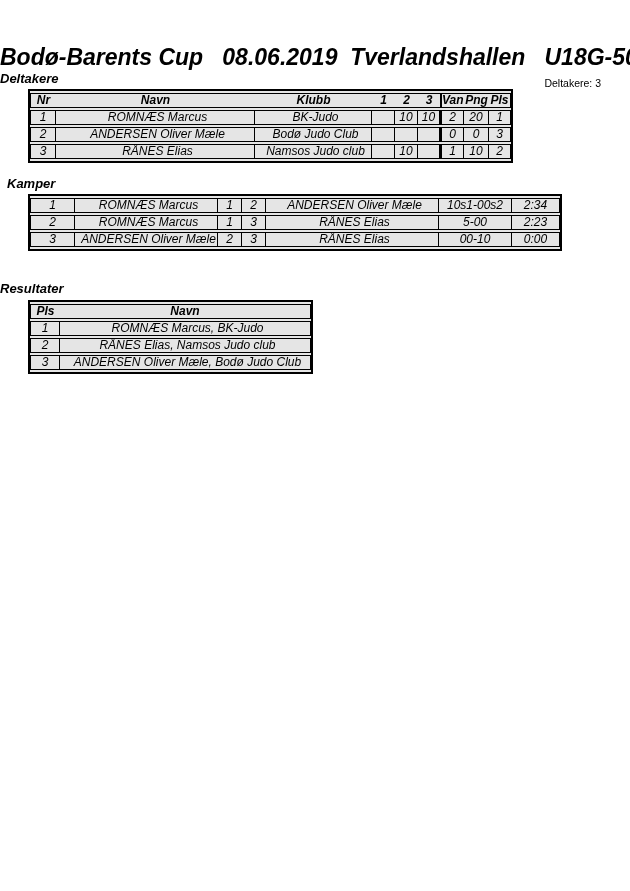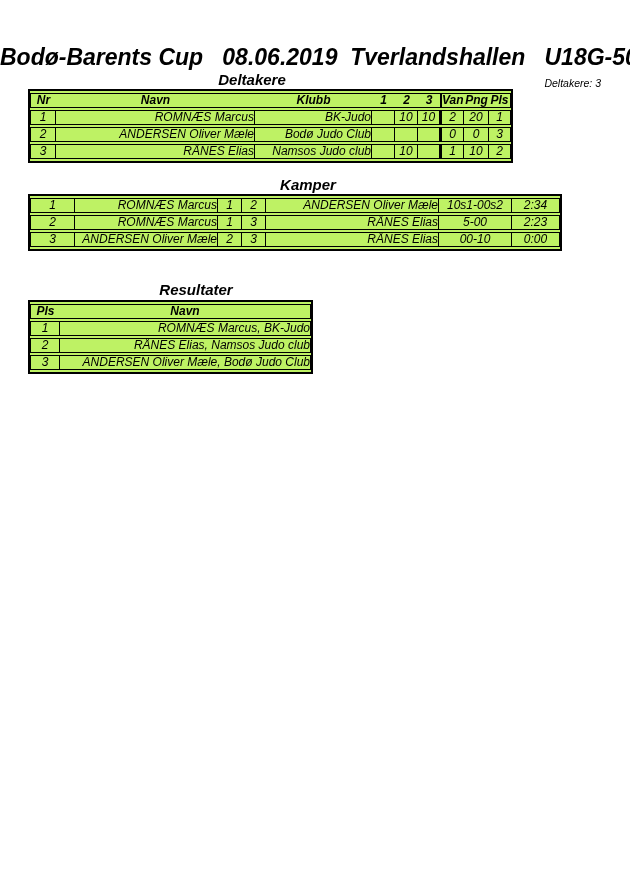--- a/index.html
+++ b/index.html
@@ -5,46 +5,46 @@
   html,body{margin:0;padding:0;}
   body{
     width:630px;height:891px;background:#fff;position:relative;
     font-family:"Liberation Sans",sans-serif;color:#000;overflow:hidden;
   }
   .page-title{
     position:absolute;top:44px;left:0;width:630px;text-align:center;
     font-size:23px;font-weight:bold;font-style:italic;white-space:pre;
   }
   .section-title{
-    position:absolute;font-weight:bold;font-style:italic;font-size:15px;
-    text-align:center;white-space:nowrap;margin-left:21px;
+    position:absolute;font-weight:bold;font-style:italic;font-size:13px;
+    white-space:nowrap;
   }
   #title-deltakere{top:71px;left:0;width:462px;}
   #title-kamper{top:176px;left:7px;width:560px;}
   #title-resultater{top:281px;left:0;width:350px;}
   .participants-note{
     position:absolute;top:77px;left:400px;width:201px;text-align:right;
-    font-style:italic;font-size:10.5px;
+    font-size:10.5px;
   }
   .tbl-wrap{
-    position:absolute;border:2px solid #000;box-sizing:border-box;background:#bef264;
+    position:absolute;border:2px solid #000;box-sizing:border-box;background:#e5e5e5;
   }
   #tbl-deltakere{top:89px;left:28px;width:485px;}
   #tbl-kamper{top:194px;left:28px;width:534px;}
   #tbl-resultater{top:300px;left:28px;width:285px;}
   .tbl-wrap table{
     border-collapse:separate;border-spacing:0 2px;table-layout:fixed;width:100%;
   }
   td{
     border:1px solid #000;height:13px;line-height:13px;font-size:12px;
     font-style:italic;padding:0;overflow:hidden;white-space:nowrap;
     box-sizing:border-box;vertical-align:middle;
   }
   .c{text-align:center;}
-  .left{text-align:right;padding-left:5px;}
+  .left{text-align:center;padding-left:5px;}
   .nb{border-left:0;}
   .hdr td{font-weight:bold;}
   .th-first{border-right:0;}
   .th-mid{border-left:0;border-right:0;}
   .th-last{border-left:0;}
   .thick{border-left:2px solid #000 !important;}
   .hdr .pl2{padding-left:2px;text-align:left;}
 </style>
 </head>
 <body>

